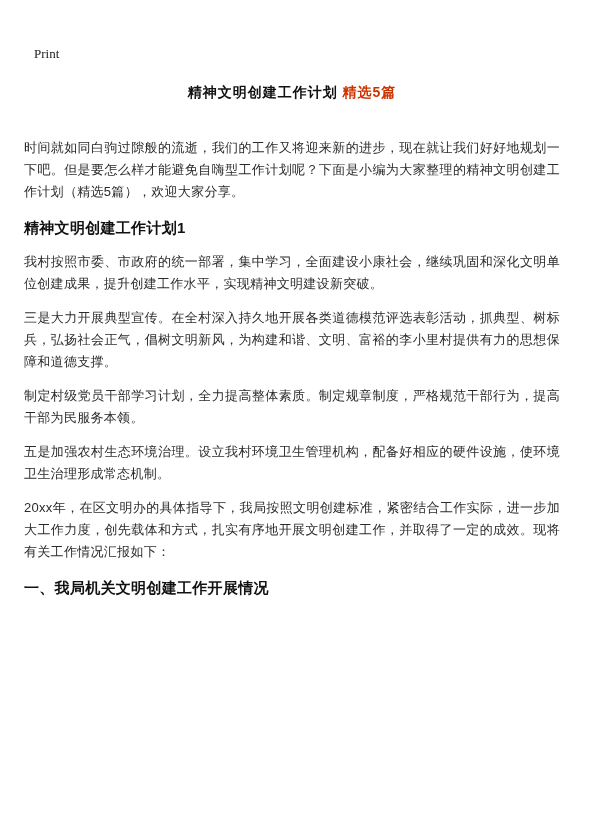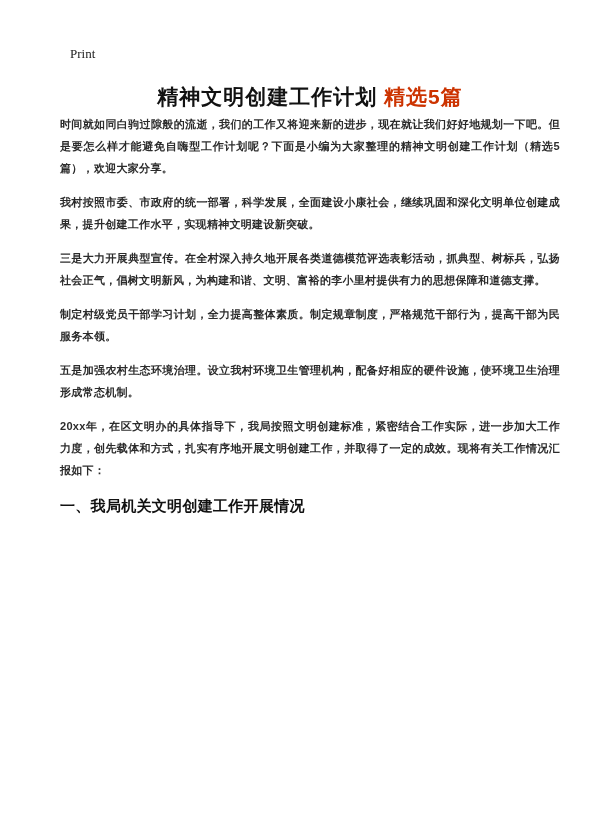--- a/index.html
+++ b/index.html
@@ -9,58 +9,57 @@
   }
   body {
     width: 600px;
     height: 828px;
     overflow: hidden;
     font-family: "Liberation Sans", "DejaVu Sans", sans-serif;
     color: #2b2b2b;
     position: relative;
   }
   .page {
-    padding: 44px 40px 0 60px;
+    padding: 44px 40px 0 24px;
     box-sizing: border-box;
   }
   .print-link {
     font-family: "Liberation Serif", "DejaVu Serif", serif;
     font-size: 13px;
     color: #222222;
     margin-left: 10px;
     display: inline-block;
     cursor: pointer;
   }
   .doc-title {
     text-align: center;
-    font-size: 21px;
+    font-size: 14px;
     font-weight: bold;
     color: #111111;
     margin-top: 22px;
-    margin-bottom: 4px;
+    margin-bottom: 36px;
     letter-spacing: 1px;
     line-height: 1.2;
   }
   .doc-title .highlight {
     color: var(--accent-red, #cc3300);
   }
   .doc-subtitle {
     font-size: 15px;
     color: #2b2b2b;
     margin-bottom: 14px;
     line-height: 22px;
   }
   .block {
-    font-size: 11px;
+    font-size: 13px;
     line-height: 22px;
     text-align: justify;
     margin: 0 0 12px 0;
     color: #2b2b2b;
     letter-spacing: 0.3px;
-    font-weight: bold;
   }
   .block.heading {
     font-weight: bold;
     color: #111111;
     font-size: 15px;
     margin-top: 14px;
     margin-bottom: 12px;
     text-align: left;
   }
 </style>
@@ -73,21 +72,22 @@
 
   <div class="doc-title">
     <span>精神文明创建工作计划</span>
     <span> </span>
     <span class="highlight">精选5篇</span>
   </div>
 
 
   <div id="doc-body">
       <div class="block">时间就如同白驹过隙般的流逝，我们的工作又将迎来新的进步，现在就让我们好好地规划一下吧。但是要怎么样才能避免自嗨型工作计划呢？下面是小编为大家整理的精神文明创建工作计划（精选5篇），欢迎大家分享。</div>
-      <div class="block">我村按照市委、市政府的统一部署，科学发展，全面建设小康社会，继续巩固和深化文明单位创建成果，提升创建工作水平，实现精神文明建设新突破。</div>
+      <div class="block heading">精神文明创建工作计划1</div>
+      <div class="block">我村按照市委、市政府的统一部署，集中学习，全面建设小康社会，继续巩固和深化文明单位创建成果，提升创建工作水平，实现精神文明建设新突破。</div>
       <div class="block">三是大力开展典型宣传。在全村深入持久地开展各类道德模范评选表彰活动，抓典型、树标兵，弘扬社会正气，倡树文明新风，为构建和谐、文明、富裕的李小里村提供有力的思想保障和道德支撑。</div>
       <div class="block">制定村级党员干部学习计划，全力提高整体素质。制定规章制度，严格规范干部行为，提高干部为民服务本领。</div>
       <div class="block">五是加强农村生态环境治理。设立我村环境卫生管理机构，配备好相应的硬件设施，使环境卫生治理形成常态机制。</div>
       <div class="block">20xx年，在区文明办的具体指导下，我局按照文明创建标准，紧密结合工作实际，进一步加大工作力度，创先载体和方式，扎实有序地开展文明创建工作，并取得了一定的成效。现将有关工作情况汇报如下：</div>
       <div class="block heading">一、我局机关文明创建工作开展情况</div>
     </div>
 
 </div>
 
 </body></html>

